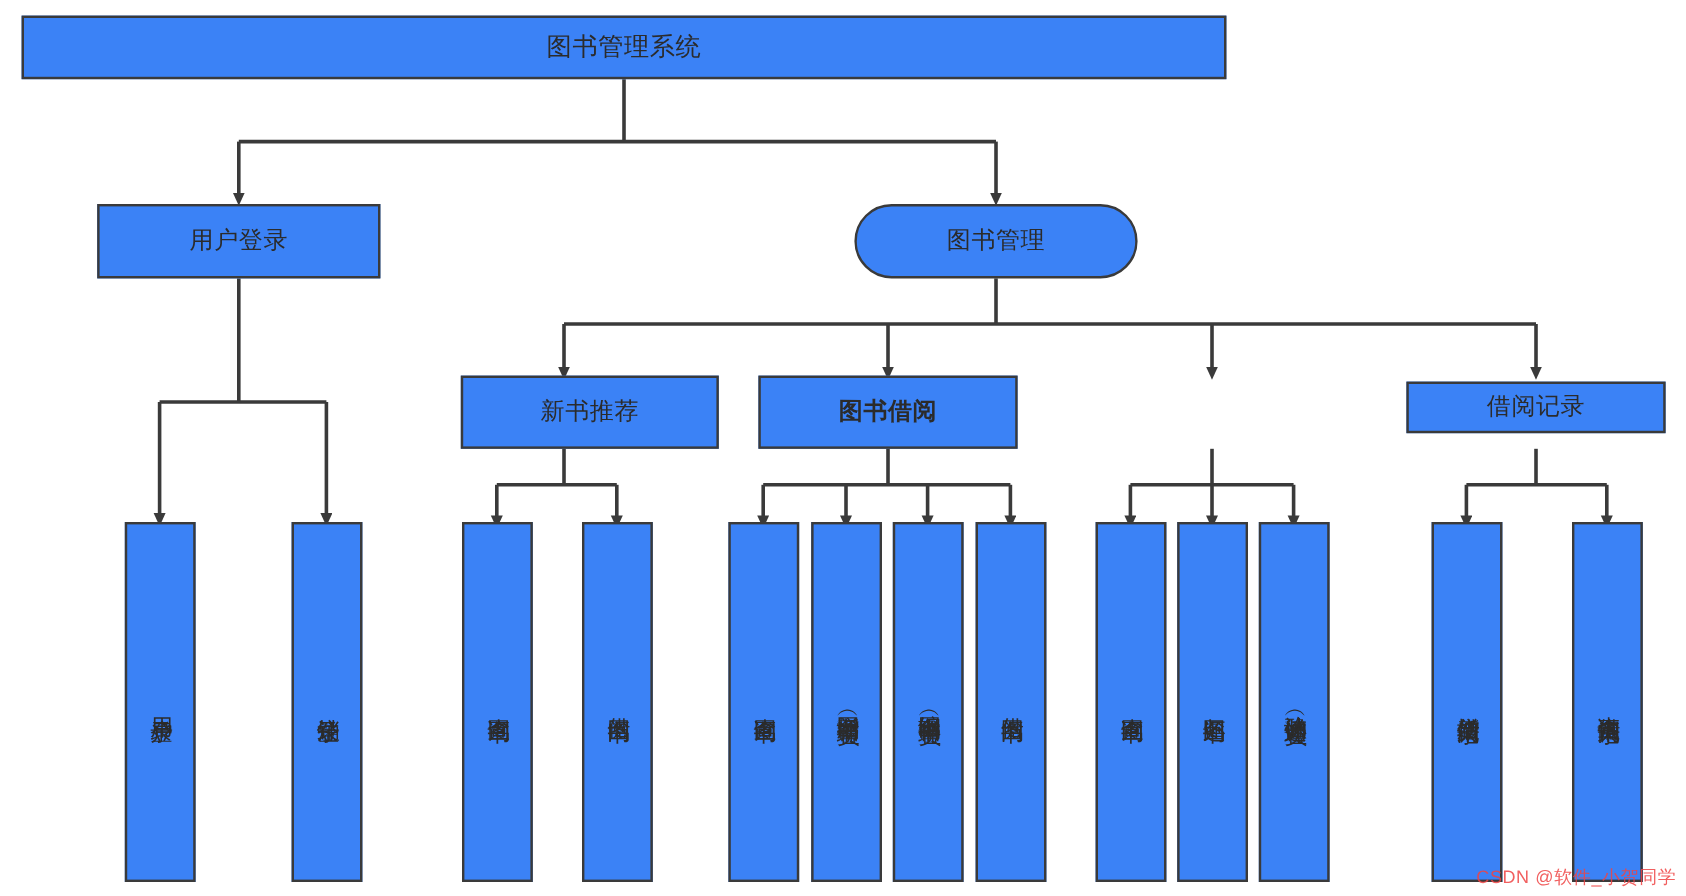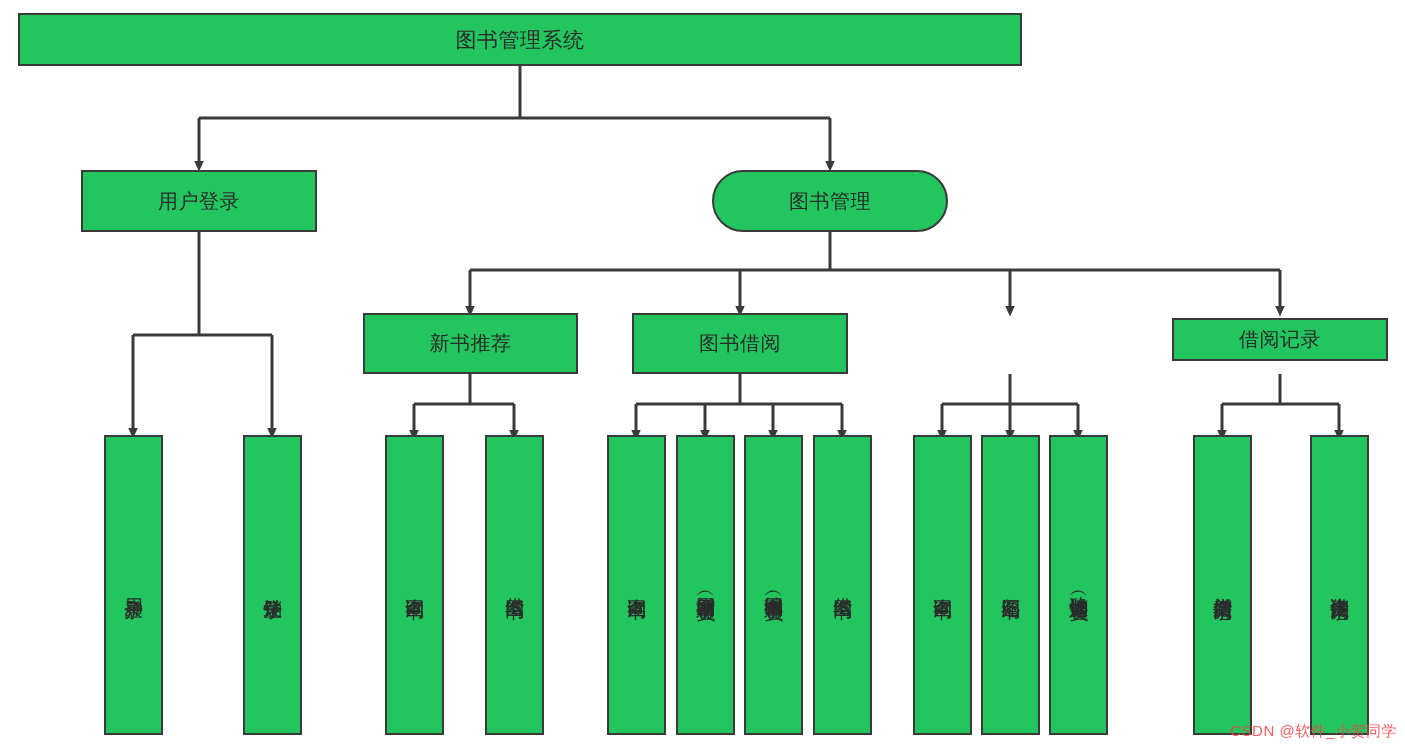--- a/index.html
+++ b/index.html
@@ -20,21 +20,21 @@
   svg.wires {
     position: absolute;
     left: 0;
     top: 0;
     width: 1405px;
     height: 747px;
   }
   .node {
     position: absolute;
     box-sizing: border-box;
-    background: #22c55e;
+    background: #3b82f6;
     border: 2px solid #3a3a3a;
     display: flex;
     align-items: center;
     justify-content: center;
     color: #2b2b2b;
   }
   .node-label {
     display: block;
     text-align: center;
     line-height: 1.12;
@@ -127,24 +127,24 @@
     <span class="node-label">图书管理系统</span>
   </div>
 
   <div class="node level2" style="left:81px; top:170px; width:236px; height:62px;">
     <span class="node-label">用户登录</span>
   </div>
   <div class="node level2" style="left:712px; top:170px; width:236px; height:62px;border-radius:31px;">
     <span class="node-label">图书管理</span>
   </div>
 
-  <div class="node level3" style="left:363px; top:313px; width:215px; height:61px;">
+  <div class="node level3" style="left:384px; top:313px; width:215px; height:61px;">
     <span class="node-label">新书推荐</span>
   </div>
-  <div class="node level3" style="left:632px; top:313px; width:216px; height:61px;">
+  <div class="node level3" style="left:632px; top:313px; width:216px; height:61px;font-weight:bold;">
     <span class="node-label">图书借阅</span>
   </div>
   <div class="node level3" style="left:1172px; top:318px; width:216px; height:43px;">
     <span class="node-label">借阅记录</span>
   </div>
 
   <div class="node leaf" style="left:104px; top:435px; width:59px; height:300px;">
     <span class="node-label">用户登录</span>
   </div>
   <div class="node leaf" style="left:243px; top:435px; width:59px; height:300px;">

